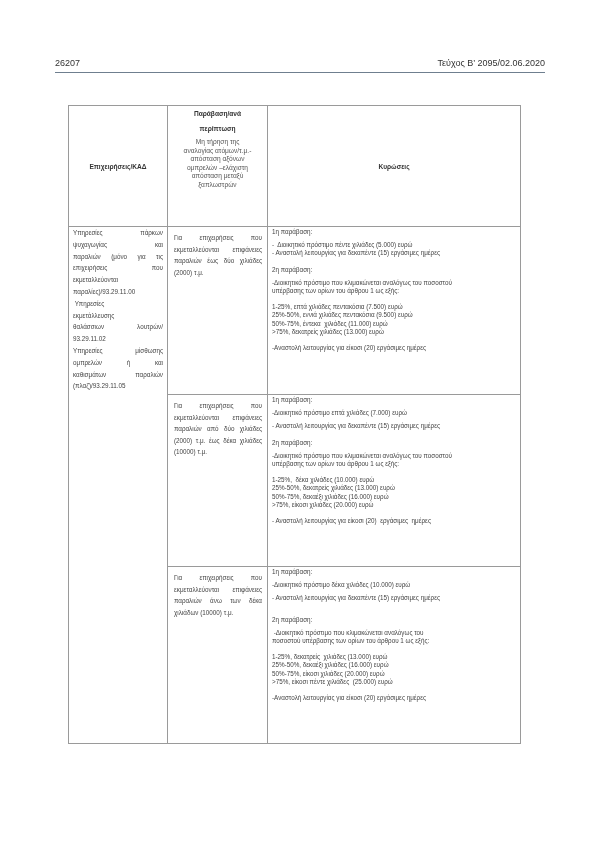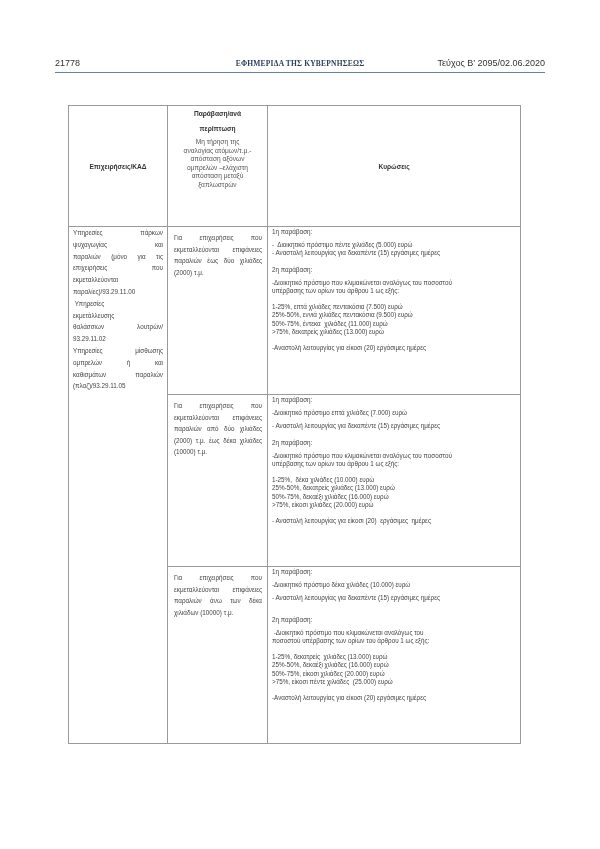--- a/index.html
+++ b/index.html
@@ -36,22 +36,21 @@
   .sanc .gap { display: block; height: 5px; }
   .sanc .gap2 { display: block; height: 8px; }
   .r1 { height: 168px; }
   .r2 { height: 172px; }
   .r3 { height: 177px; }
 </style>
 </head>
 <body>
 
 <div class="header">
-  <span class="pno">21778</span>
-  <span class="title">ΕΦΗΜΕΡΙΔΑ ΤΗΣ ΚΥΒΕΡΝΗΣΕΩΣ</span>
+  <span class="pno">26207</span>
   <span class="issue">Τεύχος Β’ 2095/02.06.2020</span>
 </div>
 
 <table class="tbl">
   <colgroup>
       <col class="col1">
       <col class="col2">
       <col class="col3">
     </colgroup>
   <tbody>

